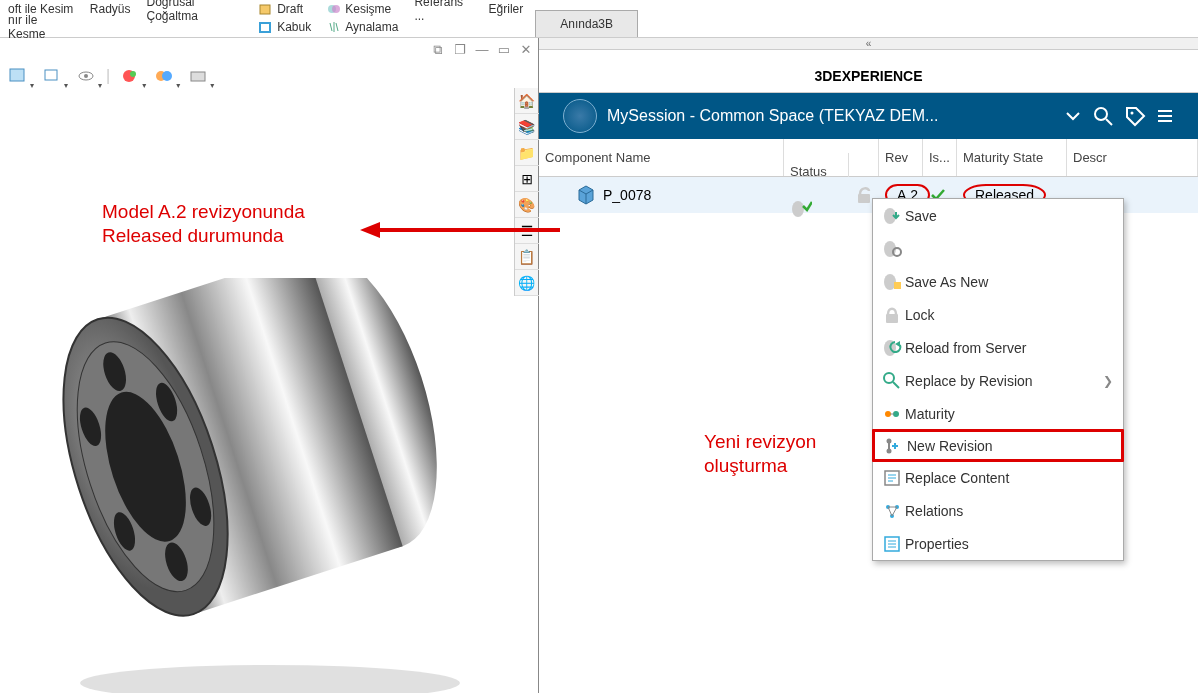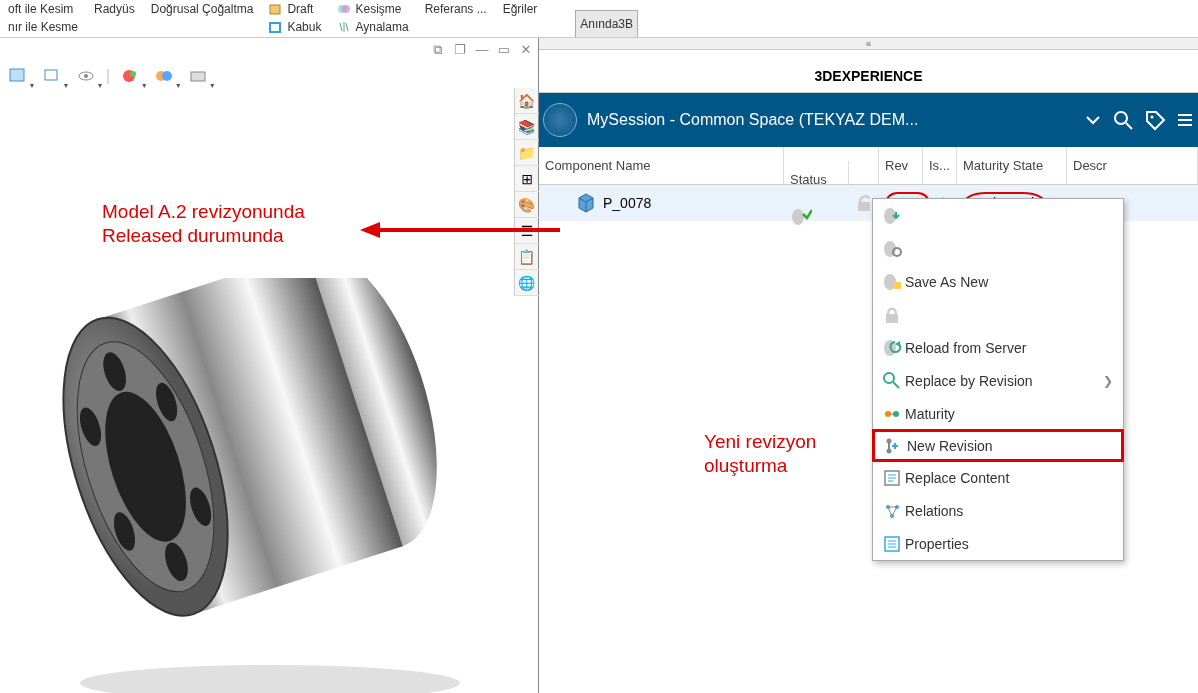--- a/index.html
+++ b/index.html
@@ -2,21 +2,21 @@
 <html><head>
 <meta charset="utf-8">
 <style>
 * { margin: 0; padding: 0; box-sizing: border-box; font-family: "Segoe UI", Tahoma, sans-serif; }
 body { background: #fff; width: 1198px; height: 693px; overflow: hidden; position: relative; }
 
 .topbar { height: 38px; border-bottom: 1px solid #ccc; display: flex; padding-left: 4px; font-size: 12px; color: #333; }
 .topbar .col { display: flex; flex-direction: column; justify-content: flex-start; margin-right: 8px; }
 .topbar .btn { display: flex; align-items: center; height: 18px; padding: 0 4px; cursor: pointer; }
 .topbar .btn .ic { width: 14px; height: 14px; margin-right: 4px; display: inline-block; }
-.tab3d { margin-left: auto; padding: 6px 4px; border: 1px solid #aaa; border-bottom: none; background: #e8e8e8; font-size: 12px; align-self: flex-end; margin-right: 560px; }
+.tab3d { margin-left: auto; padding: 6px 24px; border: 1px solid #aaa; border-bottom: none; background: #e8e8e8; font-size: 12px; align-self: flex-end; margin-right: 560px; }
 
 .main { display: flex; height: calc(100% - 38px); }
 .view { flex: 0 0 538px; position: relative; background: #fff; }
 .window-ctrls { position: absolute; top: 4px; right: 4px; display: flex; gap: 6px; }
 .window-ctrls span { width: 16px; height: 16px; color: #888; font-size: 13px; text-align: center; line-height: 16px; cursor: pointer; }
 
 .quickbar { position: absolute; top: 26px; left: 4px; display: flex; gap: 6px; align-items: center; }
 .quickbar .qbtn { width: 28px; height: 24px; display: flex; align-items: center; justify-content: center; cursor: pointer; position: relative; }
 .quickbar .qbtn.drop::after { content: "▾"; font-size: 8px; color: #555; position: absolute; right: -2px; bottom: -2px; }
 
@@ -25,21 +25,21 @@
 
 .annotation1 { position: absolute; top: 162px; left: 102px; color: #d00; font-size: 19px; white-space: pre-line; line-height: 1.25; }
 .arrow1 { position: absolute; top: 182px; left: 360px; width: 200px; height: 20px; }
 .annotation2 { position: absolute; top: 430px; left: 672px; color: #d00; font-size: 19px; white-space: pre-line; line-height: 1.25; margin-left: 32px; }
 
 .model-canvas { position: absolute; top: 240px; left: 40px; width: 470px; height: 430px; }
 
 .panel { flex: 1; border-left: 1px solid #888; display: flex; flex-direction: column; }
 .expander { height: 12px; background: #f0f0f0; border-bottom: 1px solid #ccc; text-align: center; font-size: 10px; color: #666; cursor: pointer; }
 .panel-title { text-align: center; font-weight: bold; font-size: 14px; padding: 18px 0 8px 0; border-bottom: 1px solid #ccc; }
-.panel-head { background: #005686; color: #fff; height: 54px; display: flex; align-items: center; padding: 0 4px; gap: 10px; }
+.panel-head { background: #005686; color: #fff; height: 46px; display: flex; align-items: center; padding: 0 24px; gap: 10px; }
 .panel-head .compass { width: 34px; height: 34px; border-radius: 50%; background: radial-gradient(circle,#3a7aa8,#005686); border:1px solid #7fb0d0; position: relative; }
 .panel-head .title { font-size: 16px; flex: 1; white-space: nowrap; overflow: hidden; text-overflow: ellipsis; }
 .panel-head .hbtn { cursor: pointer; color: #fff; }
 
 .grid-head { display: flex; height: 38px; border-bottom: 1px solid #ccc; font-size: 13px; color: #444; align-items: center; }
 .grid-head .cell { padding: 0 6px; border-right: 1px solid #ddd; height: 100%; display: flex; align-items: center; }
 .c-name { width: 245px; }
 .c-status { width: 65px; margin-top: 27px; }
 .c-lock { width: 30px; }
 .c-rev { width: 44px; text-align:center; }
@@ -313,20 +313,21 @@
 oluşturma</div>
 
 <div class="ctxmenu">
   <div class="mi">
     <span class="mic">
         <svg width="20" height="20">
           <ellipse cx="8" cy="10" rx="6" ry="8" fill="#ccc"></ellipse>
           <path d="M14 6 L14 12 M11 9 L14 12 L17 9" stroke="#3a8" stroke-width="2" fill="none"></path>
         </svg>
       </span>
+    <span class="lbl">Save</span>
   </div>
   <div class="mi">
     <span class="mic">
         <svg width="20" height="20">
           <ellipse cx="8" cy="10" rx="6" ry="8" fill="#ccc"></ellipse>
           <circle cx="15" cy="13" r="4" fill="none" stroke="#888" stroke-width="2"></circle>
         </svg>
       </span>
   </div>
   <div class="mi">
@@ -338,20 +339,21 @@
       </span>
     <span class="lbl">Save As New</span>
   </div>
   <div class="mi">
     <span class="mic">
         <svg width="20" height="20">
           <rect x="4" y="9" width="12" height="9" rx="1" fill="#ccc"></rect>
           <path d="M6 9 C6 2 14 2 14 9" stroke="#ccc" stroke-width="2.5" fill="none"></path>
         </svg>
       </span>
+    <span class="lbl">Lock</span>
   </div>
   <div class="mi">
     <span class="mic">
         <svg width="20" height="20">
           <ellipse cx="8" cy="10" rx="6" ry="8" fill="#ccc"></ellipse>
           <path d="M18 7 A5 5 0 1 1 13 4" stroke="#3a8" stroke-width="2" fill="none"></path>
           <polygon points="18,3 18,9 13,6" fill="#3a8"></polygon>
         </svg>
       </span>
     <span class="lbl">Reload from Server</span>

